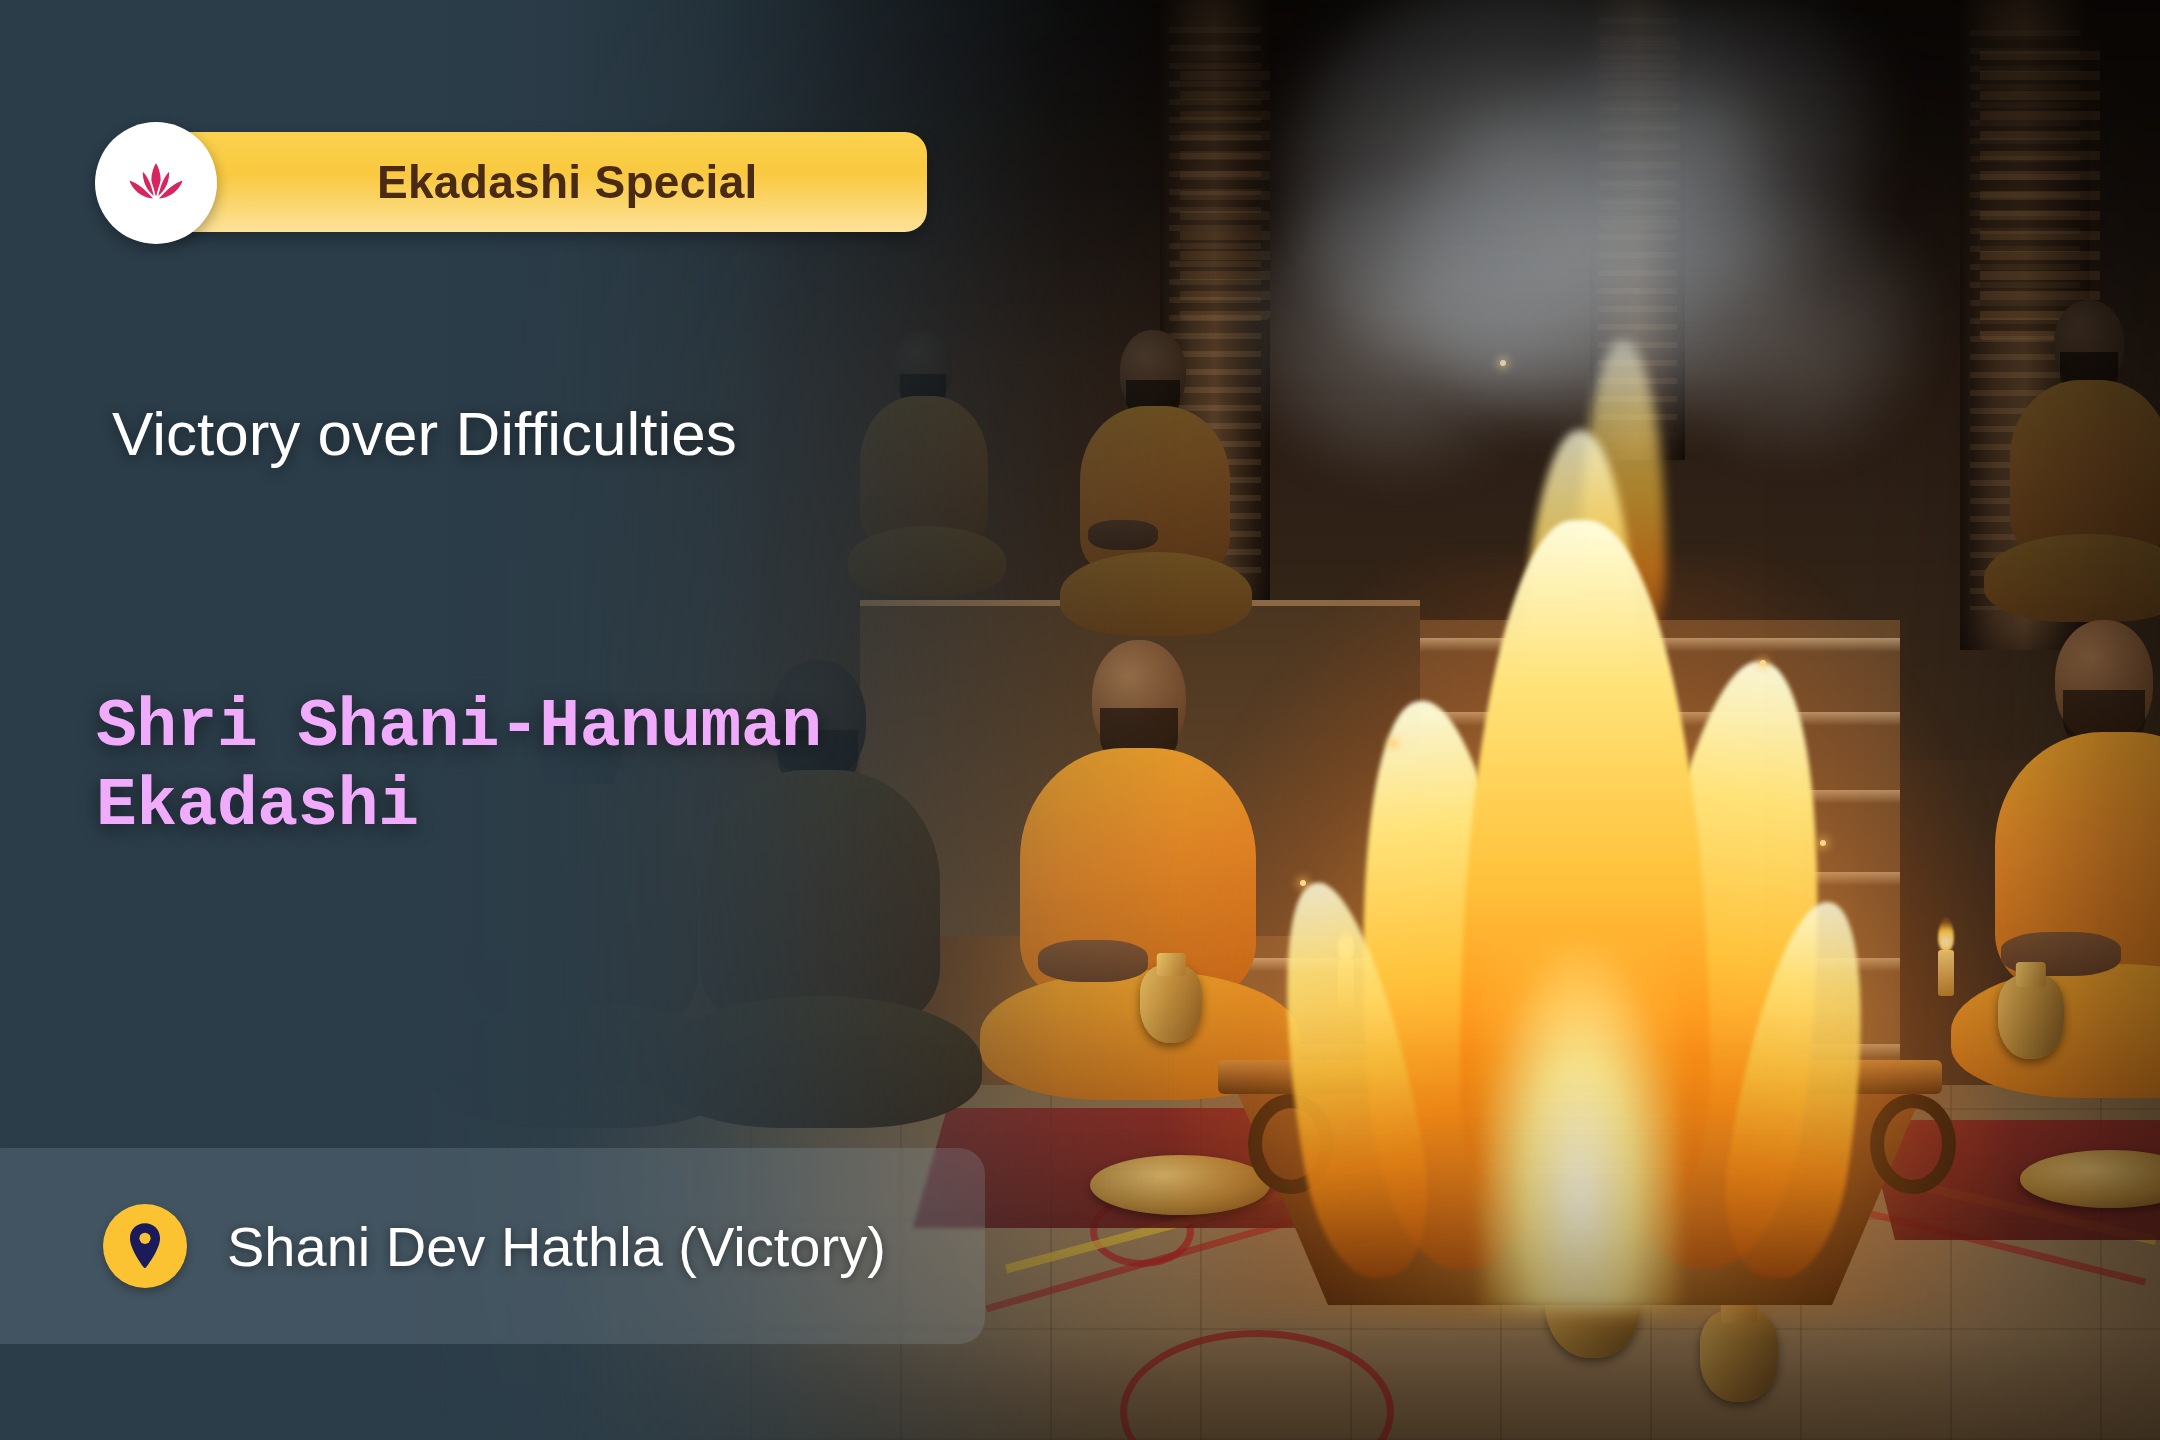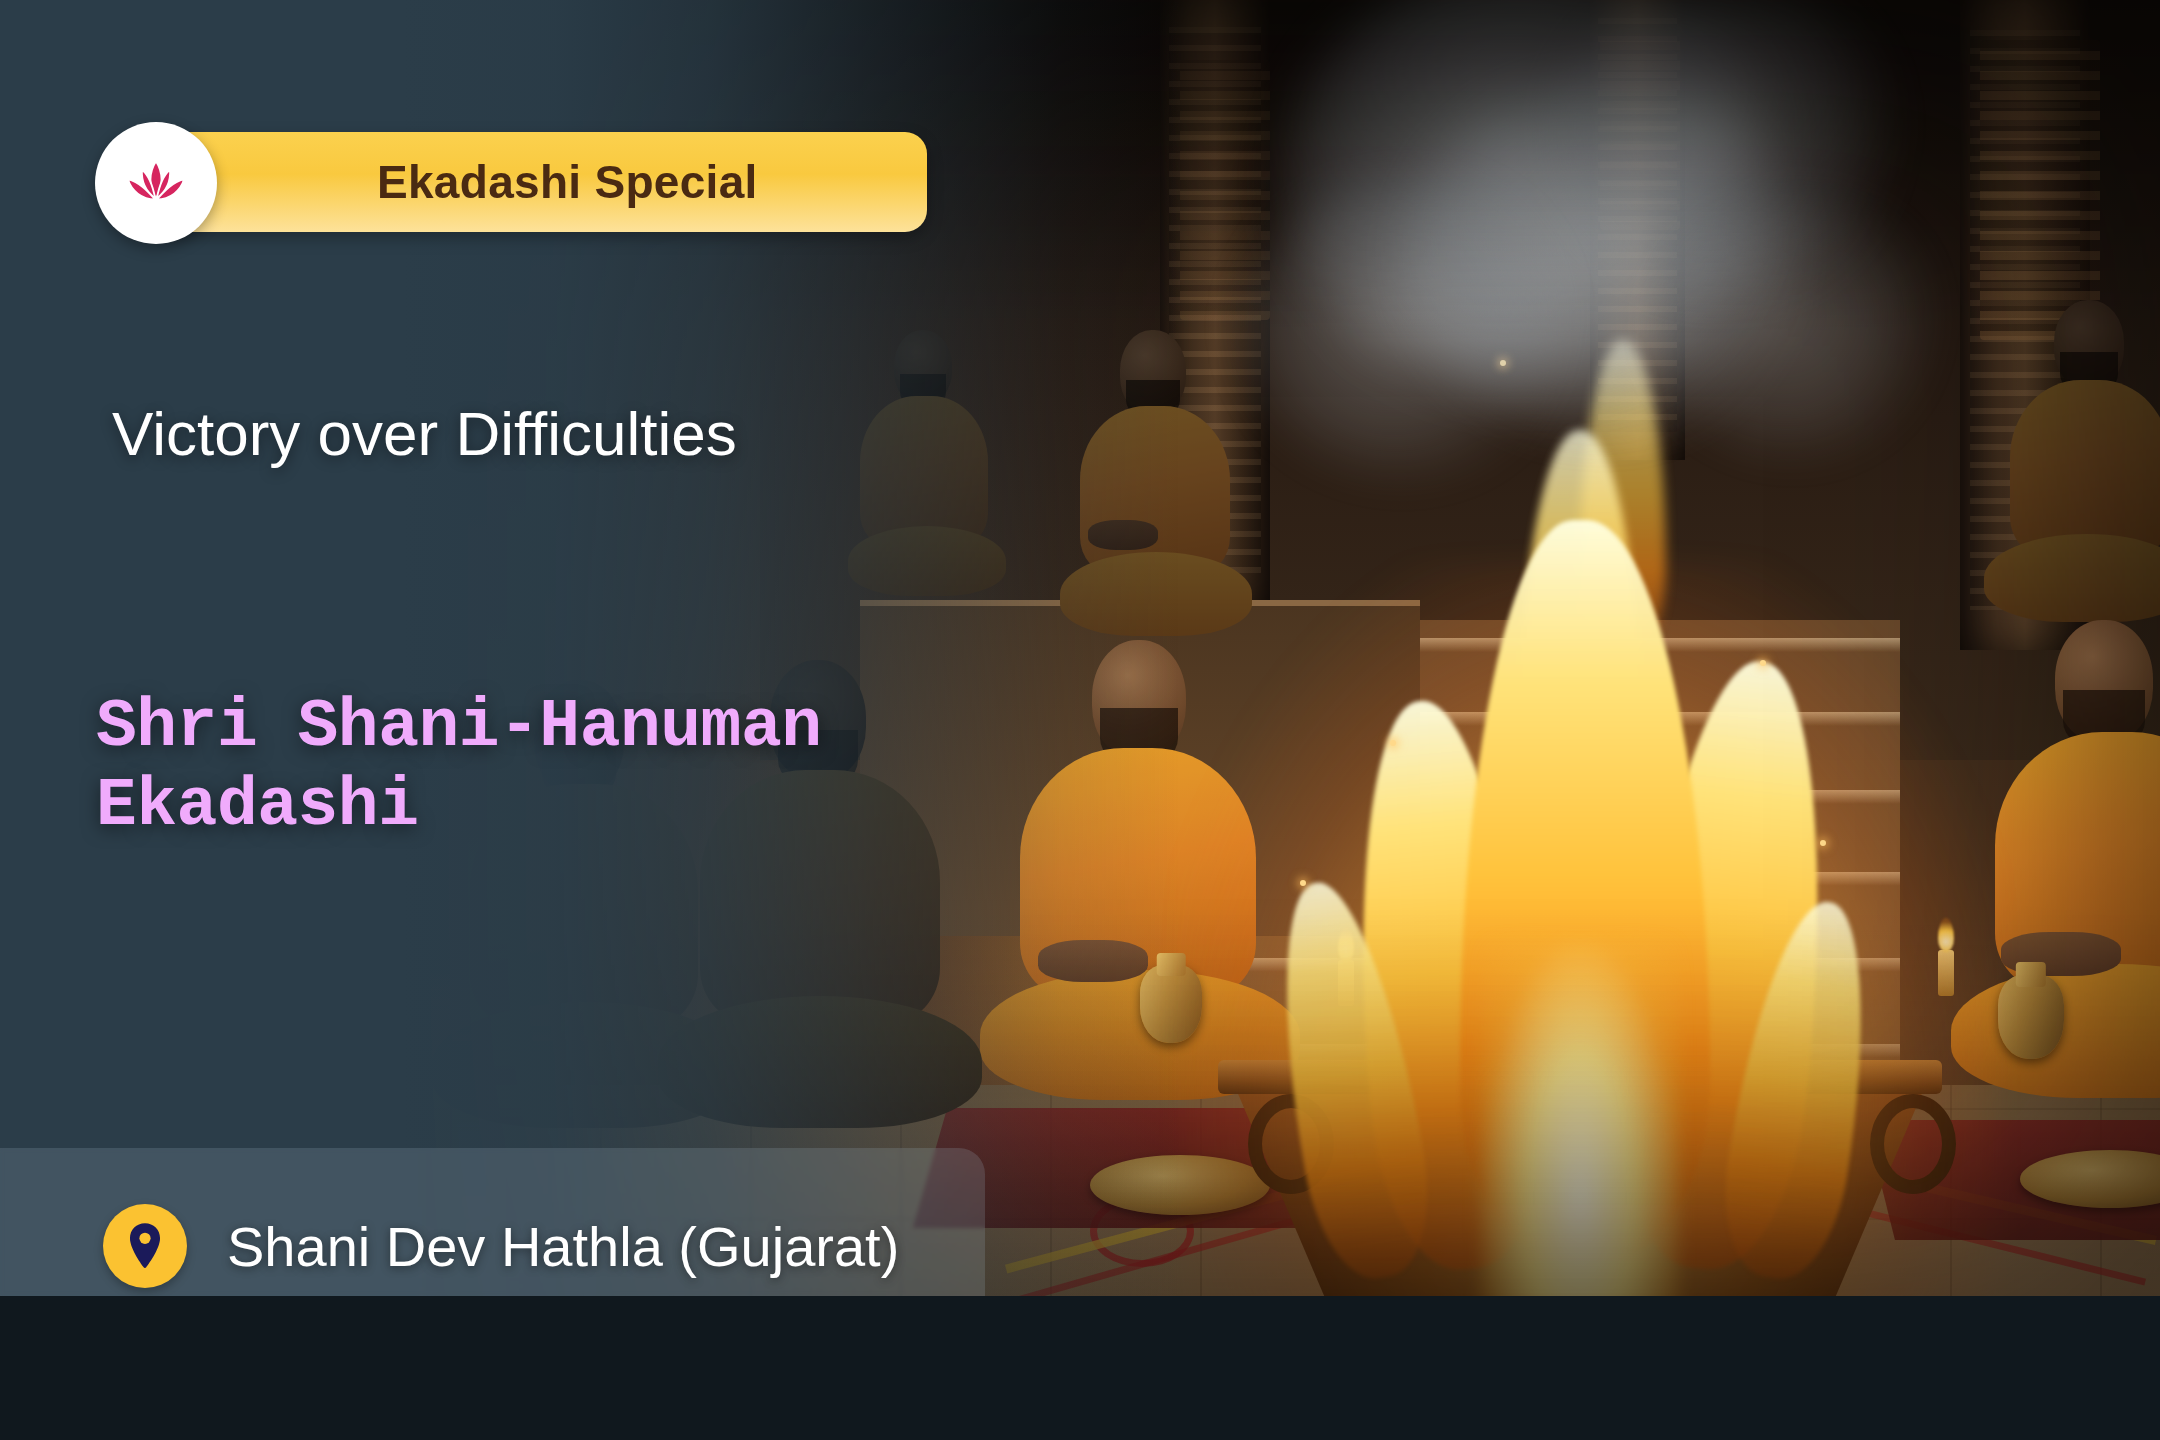--- a/index.html
+++ b/index.html
@@ -1,20 +1,20 @@
 <!DOCTYPE html>
 <html><head>
 <meta charset="utf-8">
 <style>
   html,body{margin:0;padding:0;background:#10181e;}
   body{font-family:"Liberation Sans",sans-serif;}
 
   #banner{
     position:relative;
-    width:2160px;height:1296px;
+    width:2160px;height:1440px;
     overflow:hidden;
     background:#1a1410;
   }
 
   
   .scene{position:absolute;inset:0;overflow:hidden;}
 
   .scene-base{
     position:absolute;inset:0;
     background:
@@ -462,16 +462,16 @@
     <div>Ekadashi</div>
   </div>
 
   <div class="location-bar">
     <div class="loc-pin">
       <svg width="40" height="48" viewBox="0 0 24 30">
         <path d="M12 0.8C6.6 0.8 2.6 4.9 2.6 10.2c0 6.9 8 17.4 8.4 17.9a1.2 1.2 0 0 0 1.9 0c.4-.5 8.5-11 8.5-17.9C21.4 4.9 17.4.8 12 .8z" fill="#1B1A5A"></path>
         <circle cx="12" cy="10.2" r="3.5" fill="#FBC231"></circle>
       </svg>
     </div>
-    <div class="loc-text">Shani Dev Hathla (Gujarat)</div>
+    <div class="loc-text">Shani Dev Hathla (Victory)</div>
   </div>
 
 </div>
 
 </body></html>

